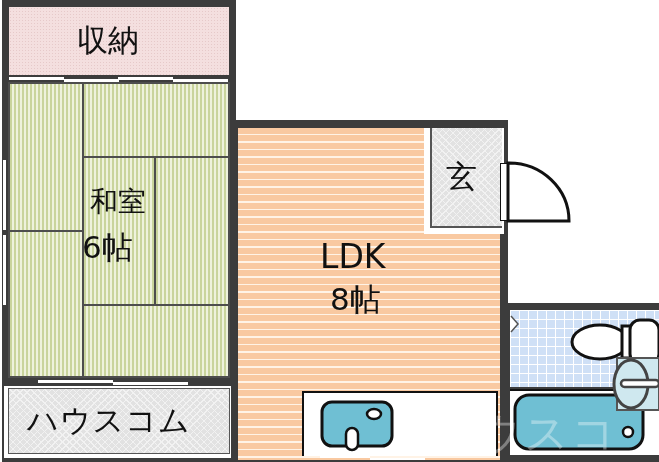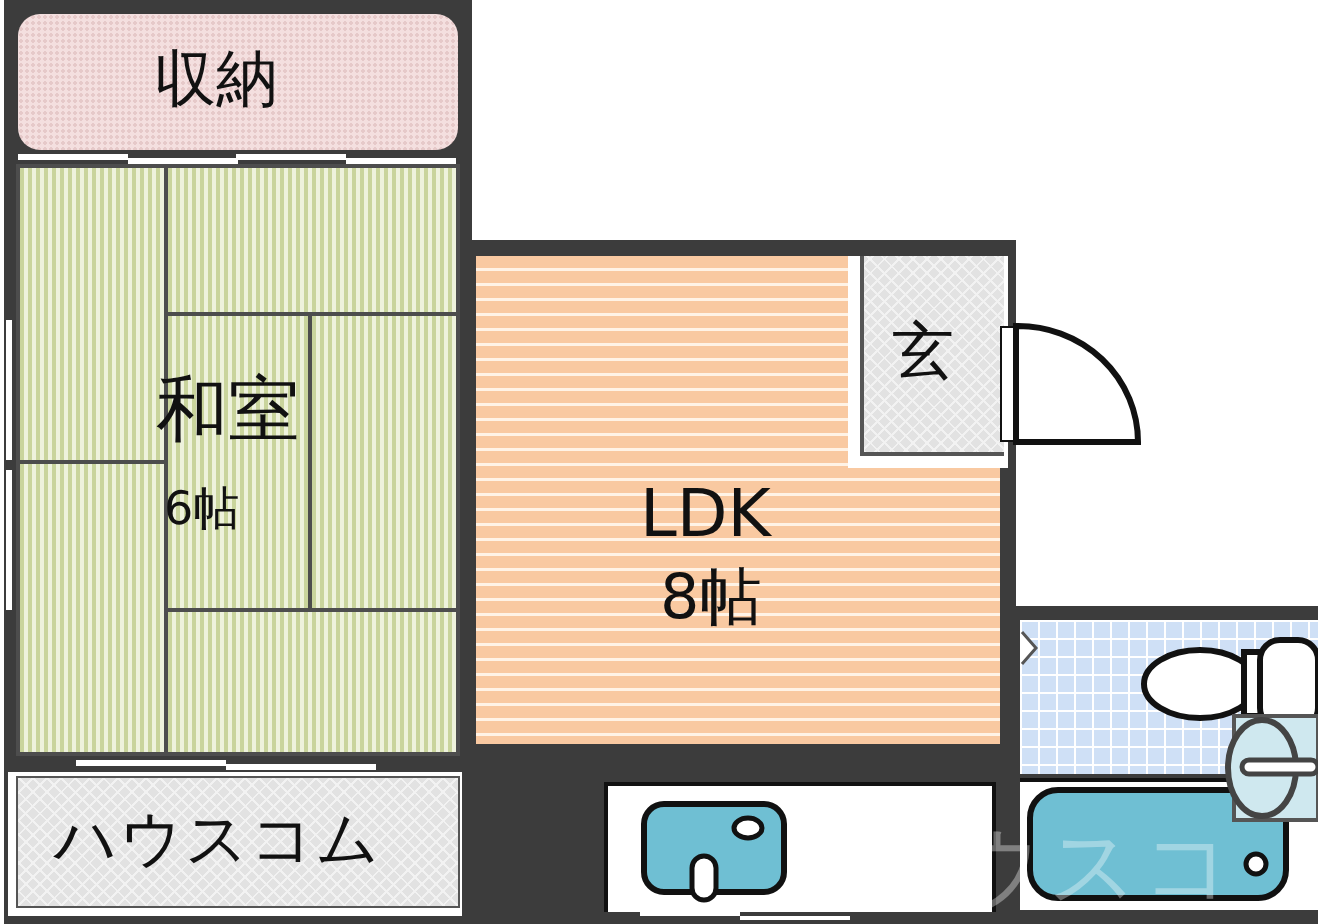--- a/index.html
+++ b/index.html
@@ -32,55 +32,55 @@
 
     .label { position: absolute; color: #111; font-weight: 400; white-space: nowrap; line-height: 1; }
     .window { background: #ffffff; }
     .watermark { position: absolute; color: rgba(255,255,255,0.35); font-size: 44px; letter-spacing: 2px; }
   </style>
 </head>
 <body>
 
 <div class="abs wall" style="left:2px; top:0; width:234px; height:462px;"></div>
 
-<div class="abs storage" style="left:9px; top:7px; width:220px; height:68px;border-radius:11px;">
+<div class="abs storage" style="left:9px; top:7px; width:220px; height:68px;">
   <span class="label" style="left:68px; top:18px; font-size:31px;">収納</span>
 </div>
 
 <div class="abs window" style="left:9px; top:77px; width:55px; height:3px;"></div>
 <div class="abs window" style="left:64px; top:79px; width:55px; height:3px;"></div>
 <div class="abs window" style="left:118px; top:77px; width:55px; height:3px;"></div>
 <div class="abs window" style="left:173px; top:79px; width:55px; height:3px;"></div>
 
 <div class="abs" style="left:8px; top:82px; width:222px; height:296px; background:#4d4d4d;">
   <div class="abs tatami" style="left:0; top:0; width:76px; height:150px;"></div>
   <div class="abs tatami" style="left:74px; top:0; width:148px; height:76px;"></div>
   <div class="abs tatami" style="left:0; top:148px; width:76px; height:148px;"></div>
   <div class="abs tatami" style="left:74px; top:74px; width:74px; height:150px;"></div>
   <div class="abs tatami" style="left:146px; top:74px; width:76px; height:150px;"></div>
   <div class="abs tatami" style="left:74px; top:222px; width:148px; height:74px;"></div>
-  <span class="label" style="left:70px; top:106px; font-size:36px;">和室</span>
-  <span class="label" style="left:74px; top:150px; font-size:23px;margin-top:12px;">6帖</span>
+  <span class="label" style="left:82px; top:106px; font-size:28px;">和室</span>
+  <span class="label" style="left:74px; top:150px; font-size:31px;">6帖</span>
 </div>
 
 <div class="abs window" style="left:3px; top:160px; width:3px; height:70px;"></div>
 <div class="abs window" style="left:3px; top:235px; width:3px; height:70px;"></div>
 
 <div class="abs window" style="left:231px; top:160px; width:3px; height:75px;"></div>
 
 <div class="abs window" style="left:38px; top:380px; width:75px; height:3px;"></div>
 <div class="abs window" style="left:113px; top:382px; width:75px; height:3px;"></div>
 
 <div class="abs" style="left:4px; top:386px; width:229px; height:72px; background:#ffffff;"></div>
 <div class="abs hatch" style="left:8px; top:388px; width:222px; height:66px; border:1.5px solid #555;">
   <span class="label" style="left:18px; top:16px; font-size:31px; letter-spacing:1px;">ハウスコム</span>
 </div>
 
 <div class="abs wall" style="left:231px; top:120px; width:277px; height:342px;"></div>
-<div class="abs flooring" style="left:238px; top:128px; width:262px; height:244px;">
+<div class="abs flooring" style="left:238px; top:128px; width:262px; height:332px;">
   <span class="label" style="left:82px; top:112px; font-size:33px;">LDK</span>
   <span class="label" style="left:92px; top:156px; font-size:31px;text-align:right;">8帖</span>
 </div>
 
 <div class="abs" style="left:424px; top:128px; width:80px; height:106px; background:#ffffff;"></div>
 <div class="abs hatch" style="left:430px; top:128px; width:72px; height:100px; border-left:2px solid #555; border-bottom:2px solid #555;">
   <span class="label" style="left:14px; top:33px; font-size:31px;">玄</span>
 </div>
 
 <div class="abs window" style="left:500px; top:163px; width:8px; height:58px; border:1.5px solid #111;"></div>

